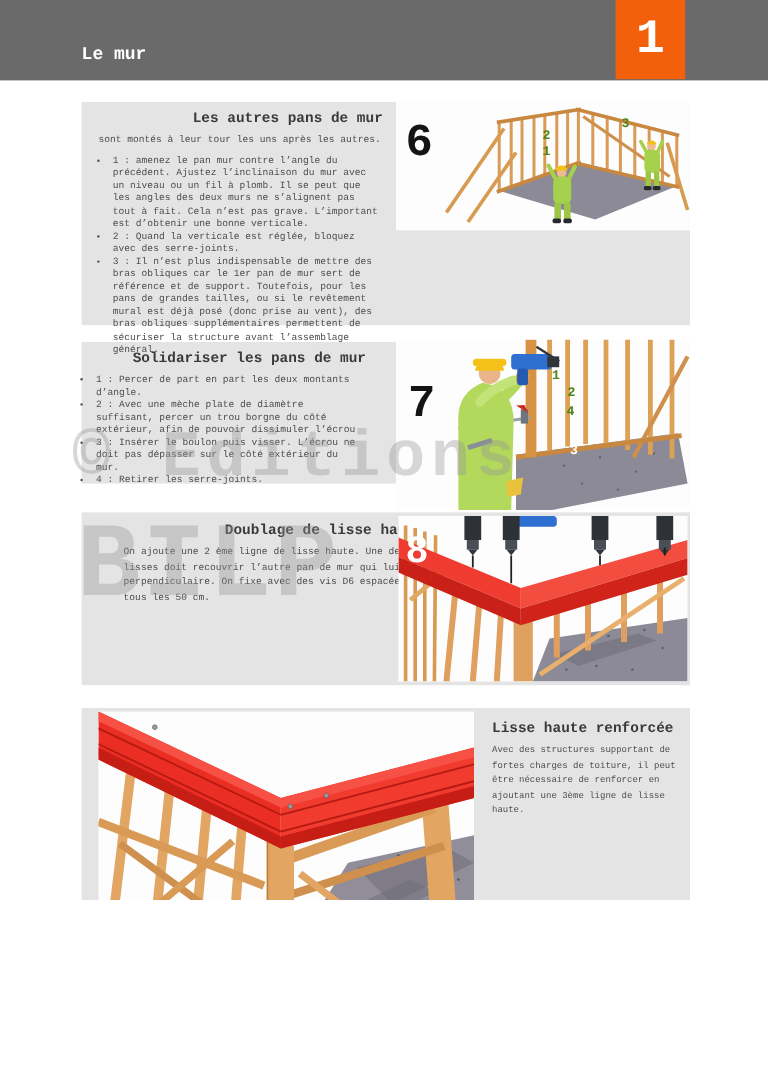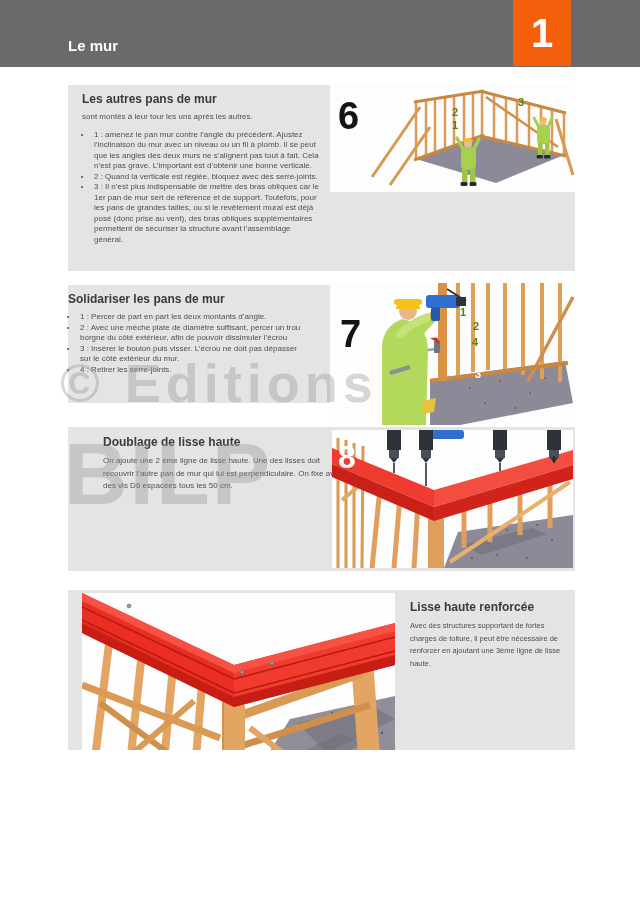--- a/index.html
+++ b/index.html
@@ -1,38 +1,38 @@
 <!DOCTYPE html>
 <html><head>
 <meta charset="utf-8">
 <style>
   html,body { margin:0; padding:0; background:#fff; }
   .page {
     position:relative; width:640px; height:750px; background:#ffffff;
-    font-family:Liberation Sans, sans-serif; overflow:hidden;
+    font-family:Liberation Mono, monospace; overflow:hidden;
   }
   
   .topbar { position:absolute; left:0; top:0; width:640px; height:67px; background:#6a6a6a; }
   .topbar-title { position:absolute; left:68px; top:37px; color:#ffffff; font-weight:bold; font-size:15px; }
   .chapter-box { position:absolute; left:513px; top:0; width:58px; height:66px; background:#f2600c;
     color:#fff; font-size:40px; font-weight:bold; display:flex; align-items:center; justify-content:center; }
   
   .block { position:absolute; background:#e4e4e4; }
   .b1 { left:68px; top:85px;  width:507px; height:186px; }
   .b2 { left:68px; top:285px; width:507px; height:118px; }
   .b3 { left:68px; top:427px; width:507px; height:144px; }
   .b4 { left:68px; top:590px; width:507px; height:196px; }
   
   .textcol { position:absolute; color:#4f4f4f; font-size:8px; line-height:10.5px; }
   .t1 { left:82px;  top:92px;  width:237px; }
   .t2 { left:68px;  top:292px; width:237px; }
   .t3 { left:82px;  top:435px; width:250px; line-height:12.5px;margin-left:21px; }
   .t4 { left:410px; top:600px; width:155px; font-size:7.5px; line-height:12.5px; }
   .sec-title { font-size:12px; font-weight:bold; color:#3a3a3a; line-height:14px; margin:0 0 6px 0; }
-  .align-r { }
+  .align-r { text-align:right; }
   .textcol p { margin:0 0 7px 0; }
   .textcol ul { margin:0; padding-left:10px; list-style:disc; }
   .textcol li { padding-left:2px; margin:0; }
   
   .fig { position:absolute; background:#fdfdfd; }
   .f6 { left:330px; top:85px;  width:245px; height:107px; }
   .f7 { left:330px; top:283px; width:245px; height:142px; }
   .f8 { left:332px; top:430px; width:241px; height:138px; }
   .f9 { left:82px;  top:593px; width:313px; height:190px; }
   .fig svg { display:block; width:100%; height:100%; }

